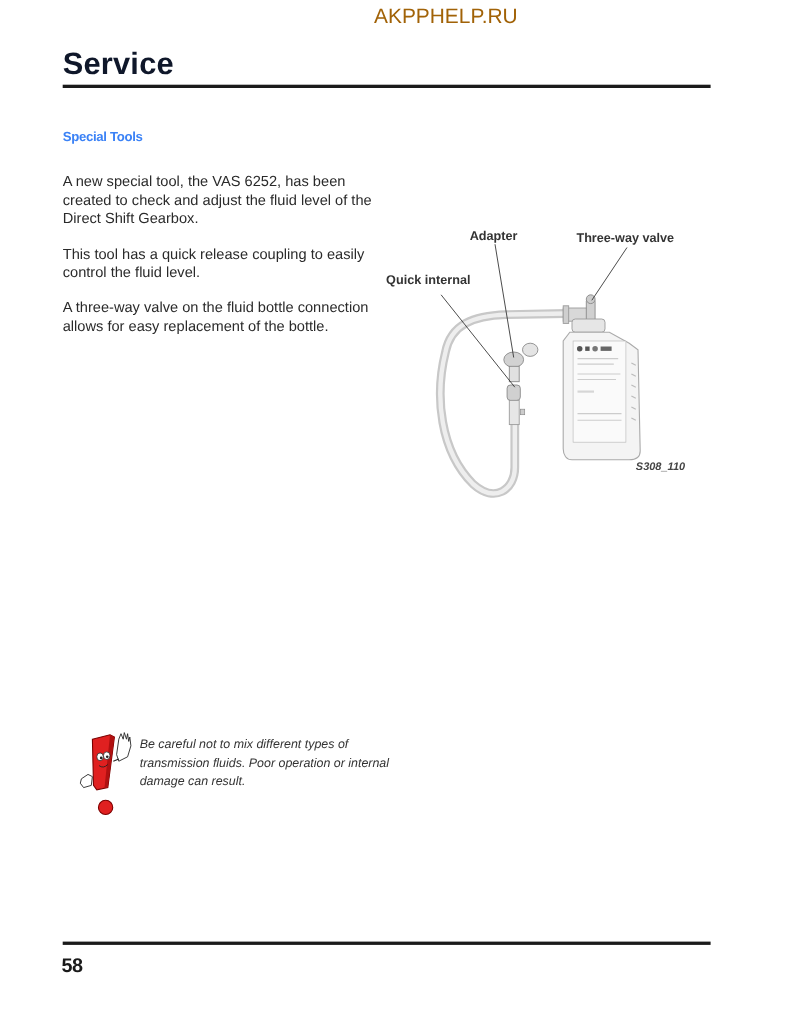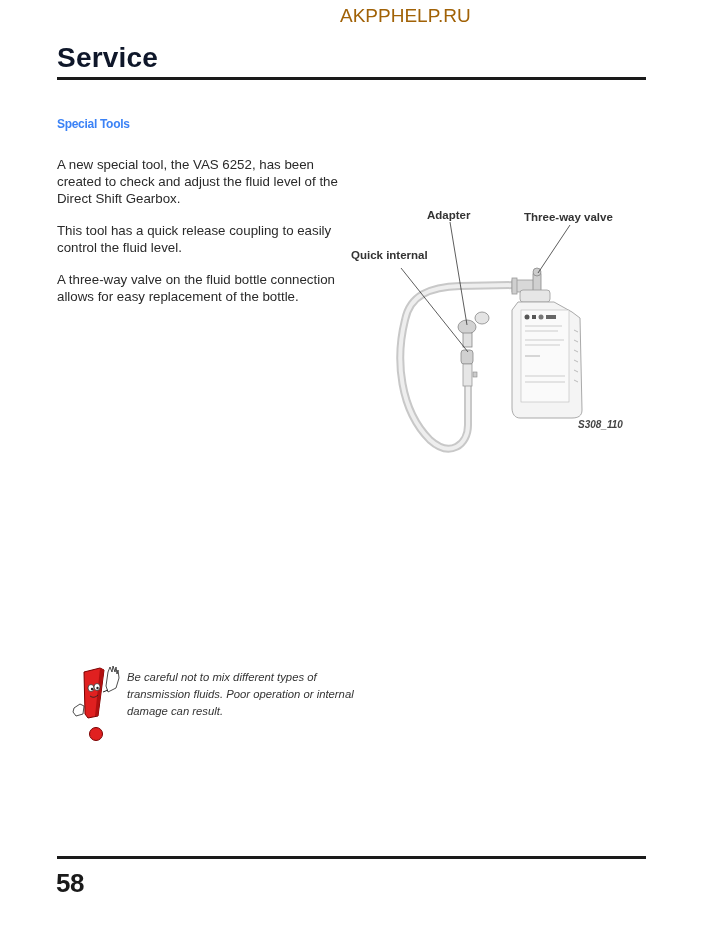--- a/index.html
+++ b/index.html
@@ -113,21 +113,21 @@
       left: 57px;
       top: 856px;
       width: 589px;
       height: 3px;
       background: #1a1a1a;
     }
     .page-number {
       position: absolute;
       left: 56px;
       top: 868px;
-      font-size: 26px;
+      font-size: 18px;
       font-weight: bold;
       color: #1a1a1a;
       letter-spacing: -0.5px;
     }
   </style>
 </head>
 <body>
 
 <div class="watermark">
   <div>AKPPHELP.RU</div>

